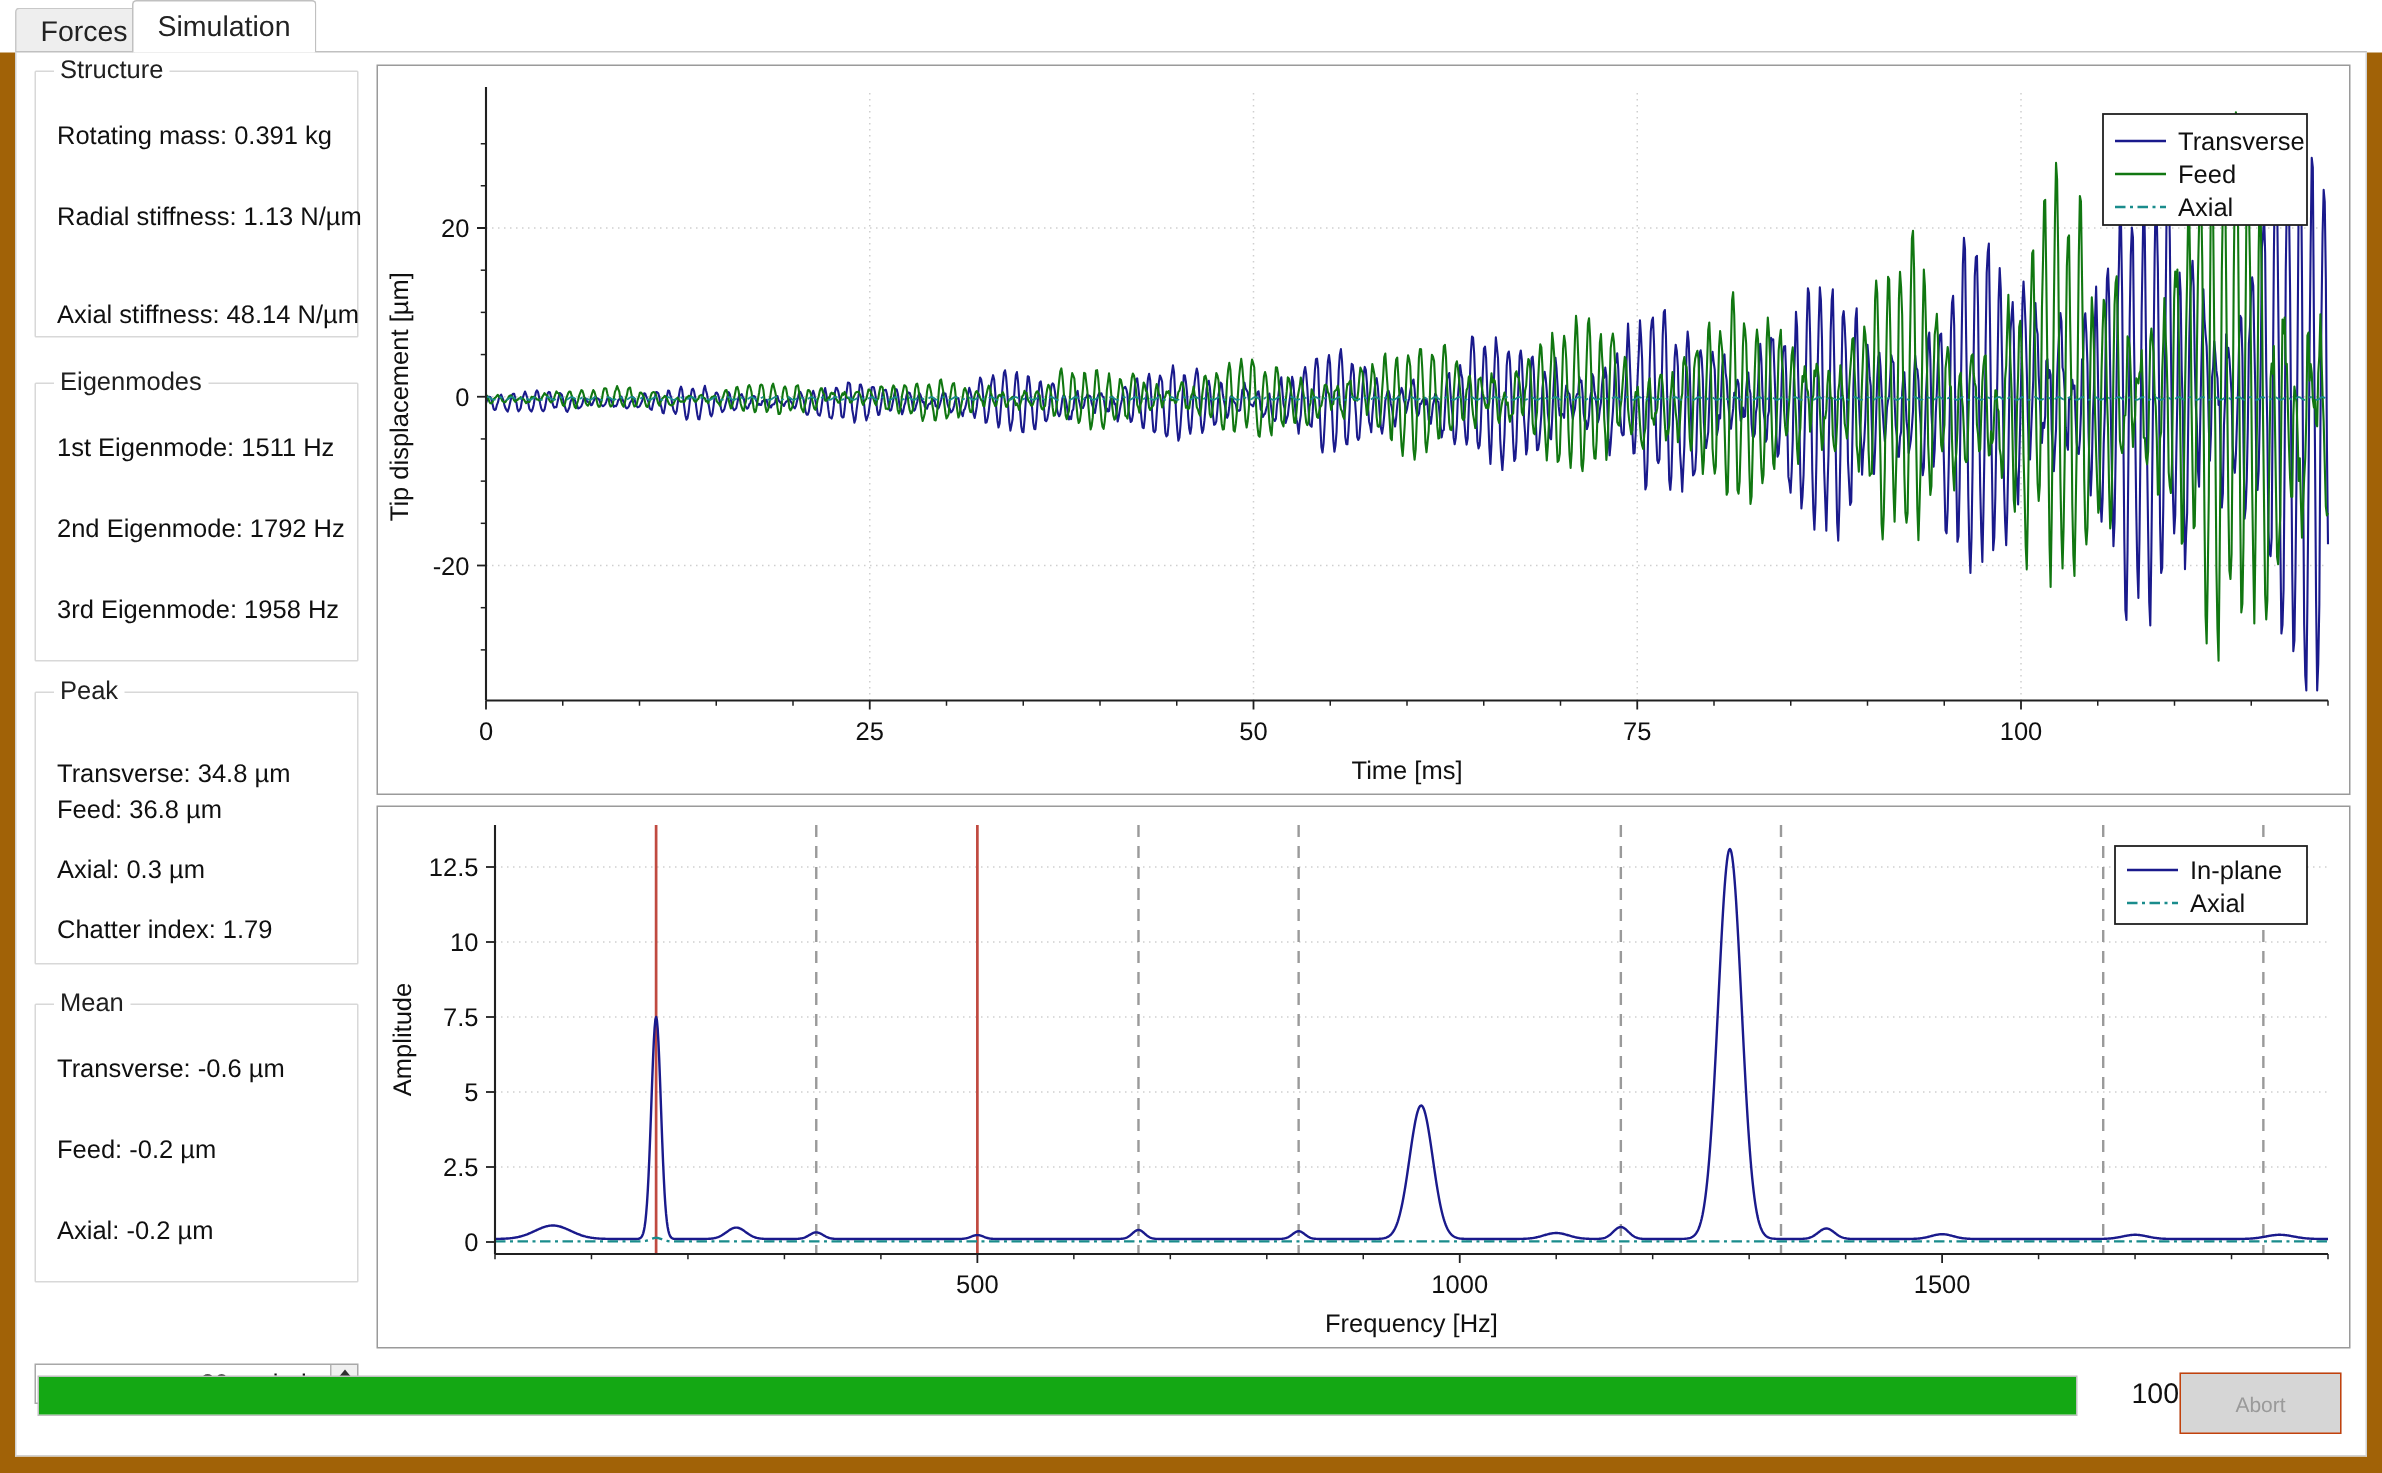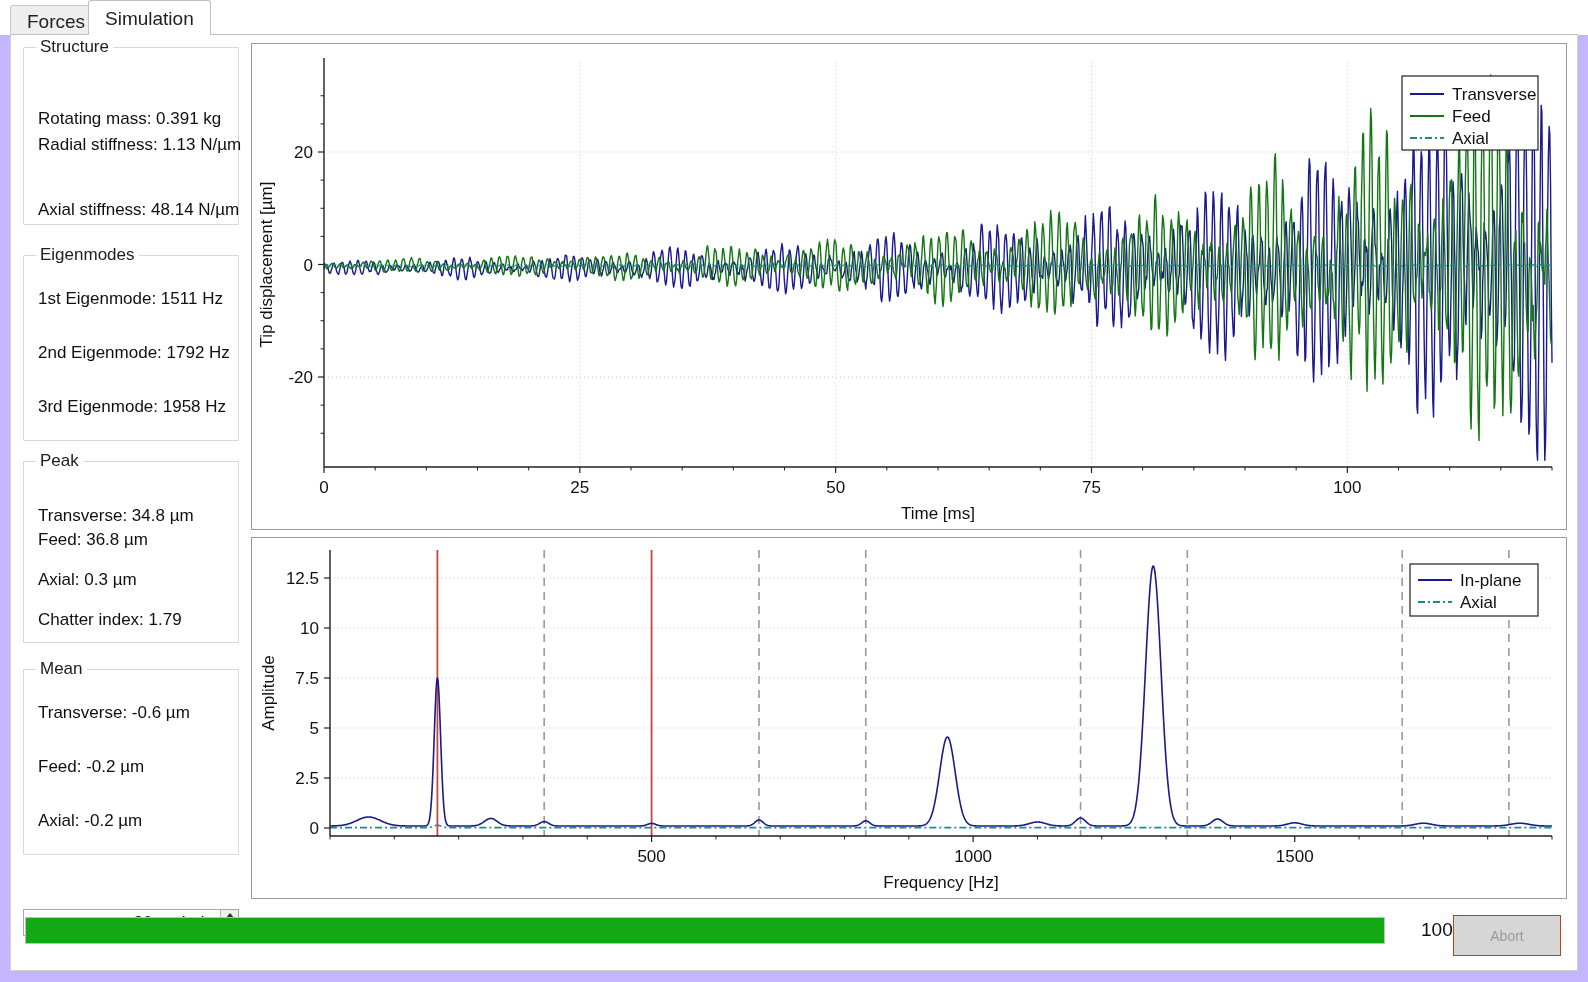--- a/index.html
+++ b/index.html
@@ -6,21 +6,21 @@
   html, body {
     margin: 0; padding: 0;
     width: 1588px; height: 982px;
     background: #ffffff;
     font-family: "Liberation Sans", sans-serif;
     overflow: hidden;
   }
   #app {
     position: relative;
     width: 1588px; height: 982px;
-    background: #c4b5fd;
+    background: #a16207;
   }
 
   
   .tabbar {
     position: absolute; left: 0; top: 0;
     width: 1588px; height: 35px;
     background: #ffffff;
   }
   .tab {
     position: absolute;
@@ -179,21 +179,21 @@
     <div class="tab inactive">Forces</div>
     <div class="tab active">Simulation</div>
   </div>
 
   <div class="content">
 
     <div class="sidebar">
 
       <div class="groupbox" style="top:12px; height:178px;padding-left:16px;">
         <span class="gb-title">Structure</span>
-        <div class="gb-row" style="top:33px;margin-top:28px;">Rotating mass: 0.391  kg</div>
+        <div class="gb-row" style="top:33px;">Rotating mass: 0.391  kg</div>
         <div class="gb-row" style="top:87px;">Radial stiffness: 1.13 N/µm</div>
         <div class="gb-row" style="top:141px;margin-top:11px;">Axial stiffness: 48.14 N/µm</div>
       </div>
 
       <div class="groupbox" style="top:220px; height:186px;">
         <span class="gb-title">Eigenmodes</span>
         <div class="gb-row" style="top:33px;">1st Eigenmode: 1511 Hz</div>
         <div class="gb-row" style="top:87px;">2nd Eigenmode: 1792 Hz</div>
         <div class="gb-row" style="top:141px;">3rd Eigenmode: 1958 Hz</div>
       </div>

